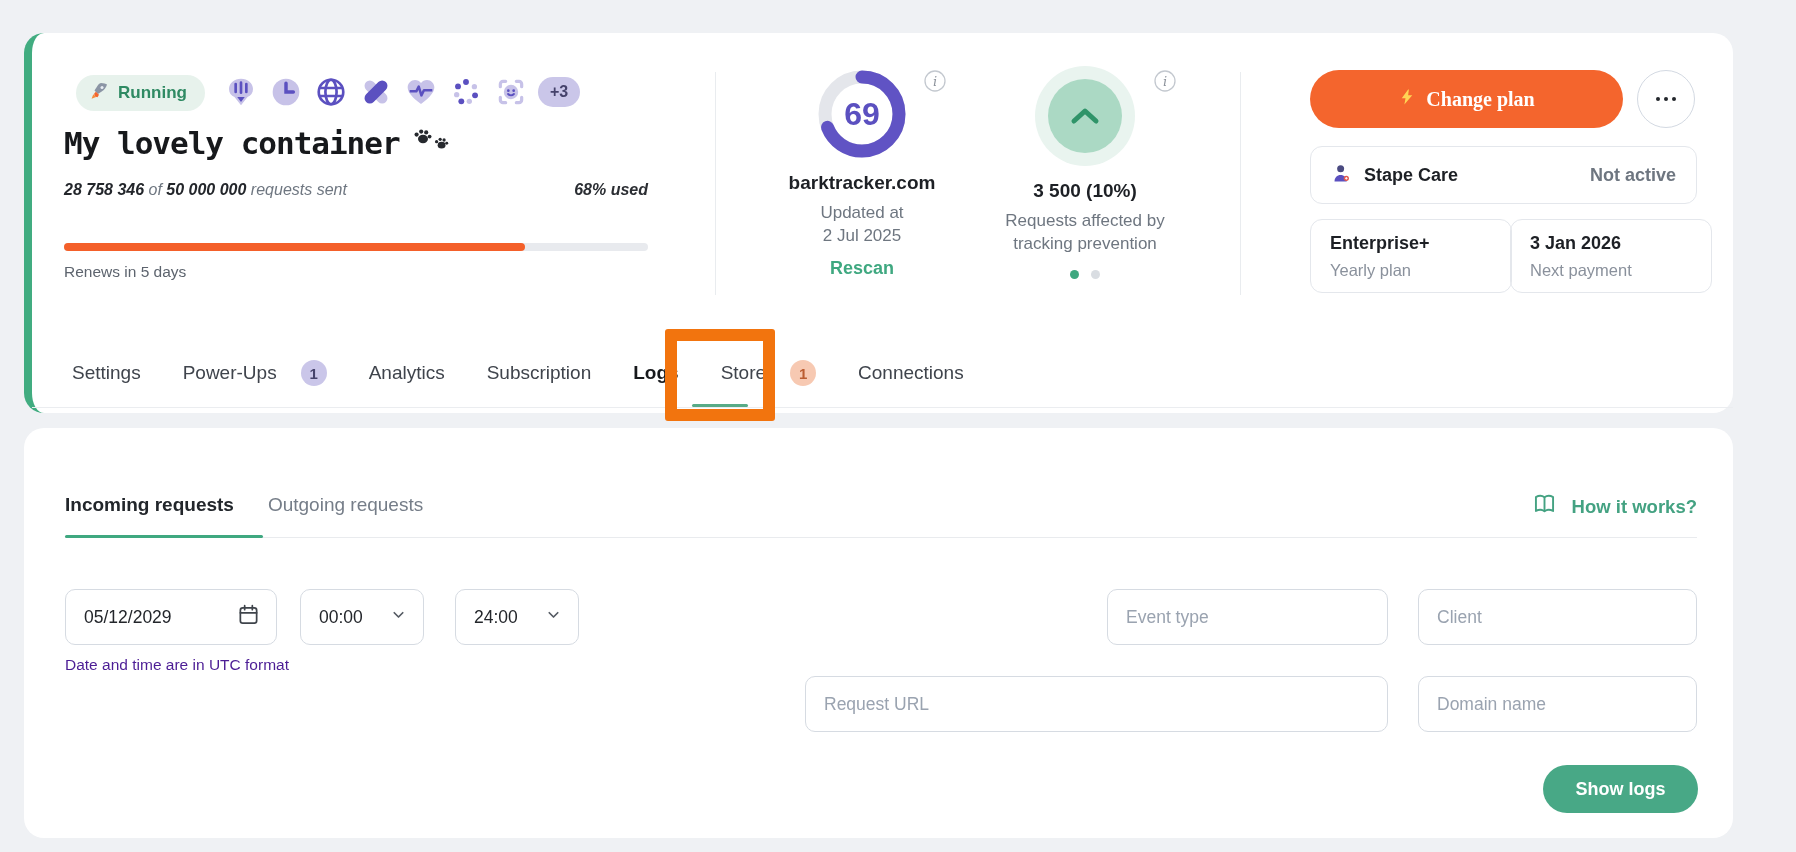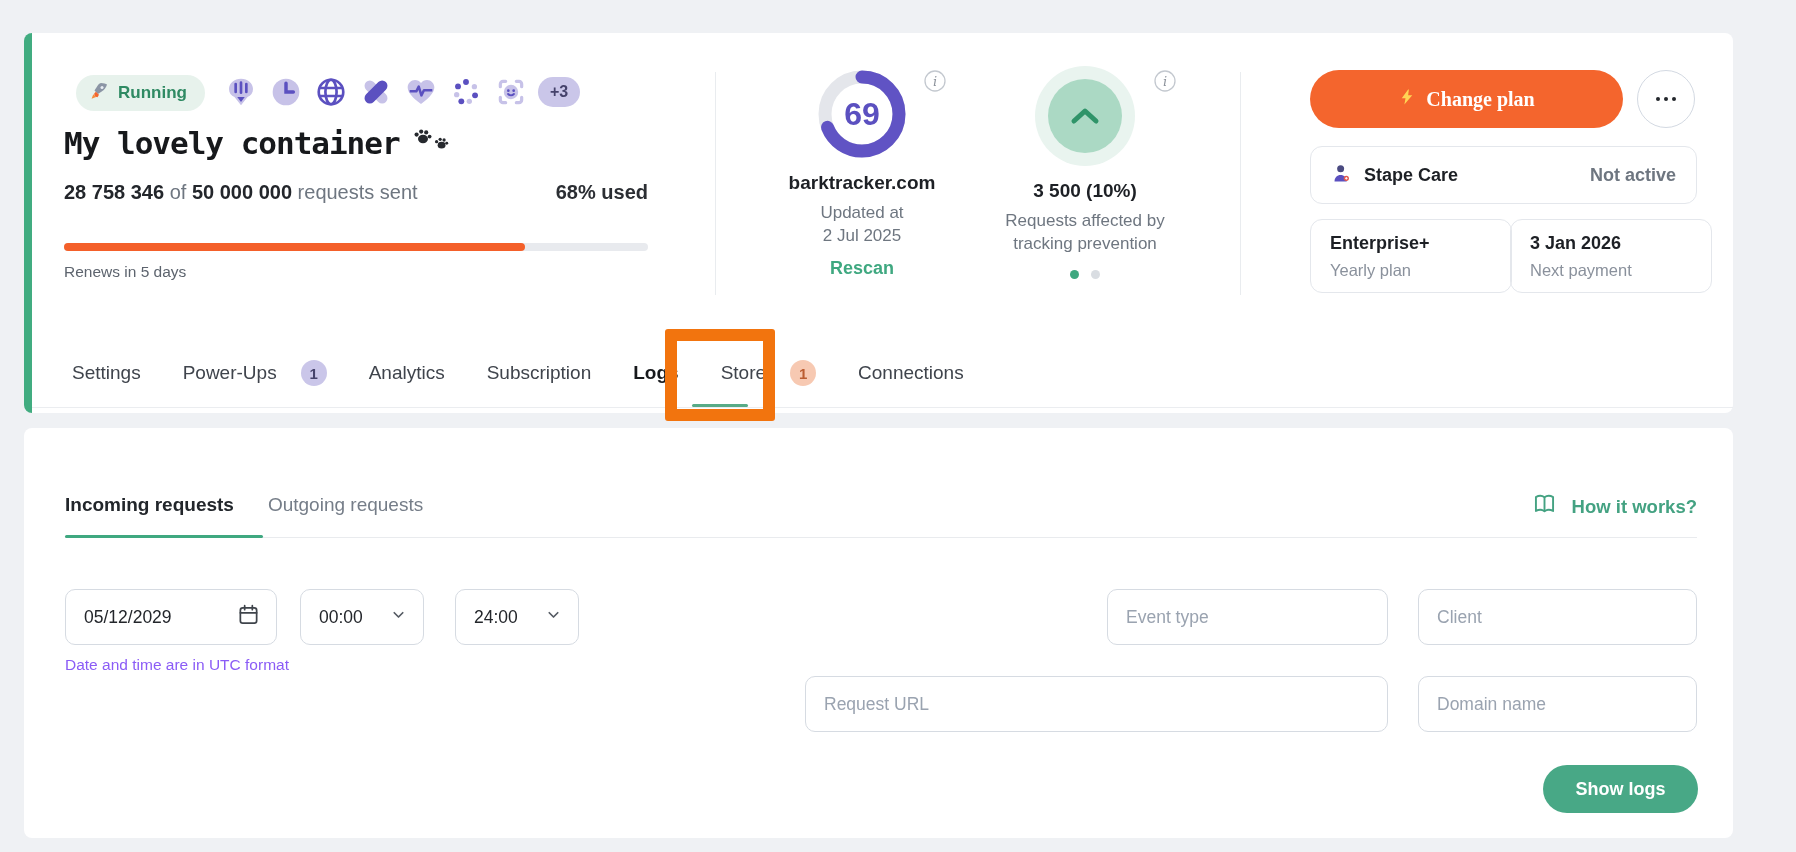--- a/index.html
+++ b/index.html
@@ -1,21 +1,21 @@
 <!DOCTYPE html>
 <html><head>
 <meta charset="utf-8">
 <style>
   html,body{margin:0;padding:0;}
   body{
     width:1796px;height:852px;position:relative;overflow:hidden;
     background:#eff1f4;color:#22262b;
     font-family:"Liberation Sans",sans-serif;
   }
-  .card{position:absolute;background:#fff;border-radius:8px;box-sizing:border-box;}
+  .card{position:absolute;background:#fff;border-radius:20px;box-sizing:border-box;}
   #top-card{left:24px;top:33px;width:1709px;height:380px;border-left:8px solid #41ac80;}
   #bottom-card{left:24px;top:428px;width:1709px;height:410px;}
 
   
   .status-pill{
     position:absolute;left:44px;top:42px;height:36px;display:flex;align-items:center;gap:9px;
     background:#e7f2ec;color:#2f8a63;font-size:17px;font-weight:bold;
     border-radius:19px;padding:0 18px 0 14px;box-sizing:border-box;
   }
   .pu-row{position:absolute;left:191px;top:41px;display:flex;align-items:center;gap:9px;}
@@ -23,21 +23,21 @@
   .pu-icon svg{width:32px;height:32px;}
   .pu-more{
     height:30px;padding:0 12px;border-radius:16px;background:#cac6e9;color:#45426b;
     font-size:16px;font-weight:bold;display:flex;align-items:center;
   }
   .container-title{
     position:absolute;left:32px;top:92px;display:flex;align-items:center;gap:12px;
     font-family:"DejaVu Sans Mono",monospace;font-weight:bold;font-size:31px;color:#17191c;
     letter-spacing:-1px;
   }
-  .usage-line{position:absolute;left:32px;top:148px;width:584px;display:flex;align-items:center;font-size:20px;}
+  .usage-line{position:absolute;left:32px;top:148px;width:584px;display:flex;align-items:center;font-size:16px;font-style:italic;}
   .usage-line .b{font-weight:bold;color:#23262b;}
   .usage-line .g{color:#6e7680;}
   .usage-line .sp{white-space:pre;}
   .usage-pct{margin-left:auto;font-weight:600;color:#2b2e33;}
   .progress-track{position:absolute;left:32px;top:210px;width:584px;height:8px;border-radius:4px;background:#e8eaee;}
   .progress-fill{height:100%;border-radius:4px;background:#f4602a;width:79%;}
   .renews{position:absolute;left:32px;top:230px;font-size:15.5px;color:#5d646e;}
 
   .vdivider{position:absolute;top:39px;width:1px;height:223px;background:#e9ecef;}
   #vd1{left:683px;} #vd2{left:1208px;}
@@ -119,21 +119,21 @@
   .combo .val{flex:1;}
   .row1{top:161px;} .row2{top:248px;}
   #f-date{left:41px;width:212px;}
   #f-time-from{left:276px;width:124px;}
   #f-time-to{left:431px;width:124px;}
   #f-status{left:781px;width:276px;}
   #f-event{left:1083px;width:281px;}
   #f-client{left:1394px;width:279px;}
   #f-url{left:781px;width:583px;}
   #f-domain{left:1394px;width:279px;}
-  .utc-note{position:absolute;left:41px;top:228px;font-size:15.5px;color:#8b5cf6;}
+  .utc-note{position:absolute;left:41px;top:228px;font-size:15.5px;color:#4c1d95;}
   .btn-show{
     position:absolute;left:1519px;top:337px;width:155px;height:48px;border:none;border-radius:24px;
     background:#48a886;color:#fff;font-size:18px;font-weight:600;font-family:inherit;cursor:pointer;
   }
 </style>
 </head>
 <body>
 
 <div class="card" id="top-card">
 

